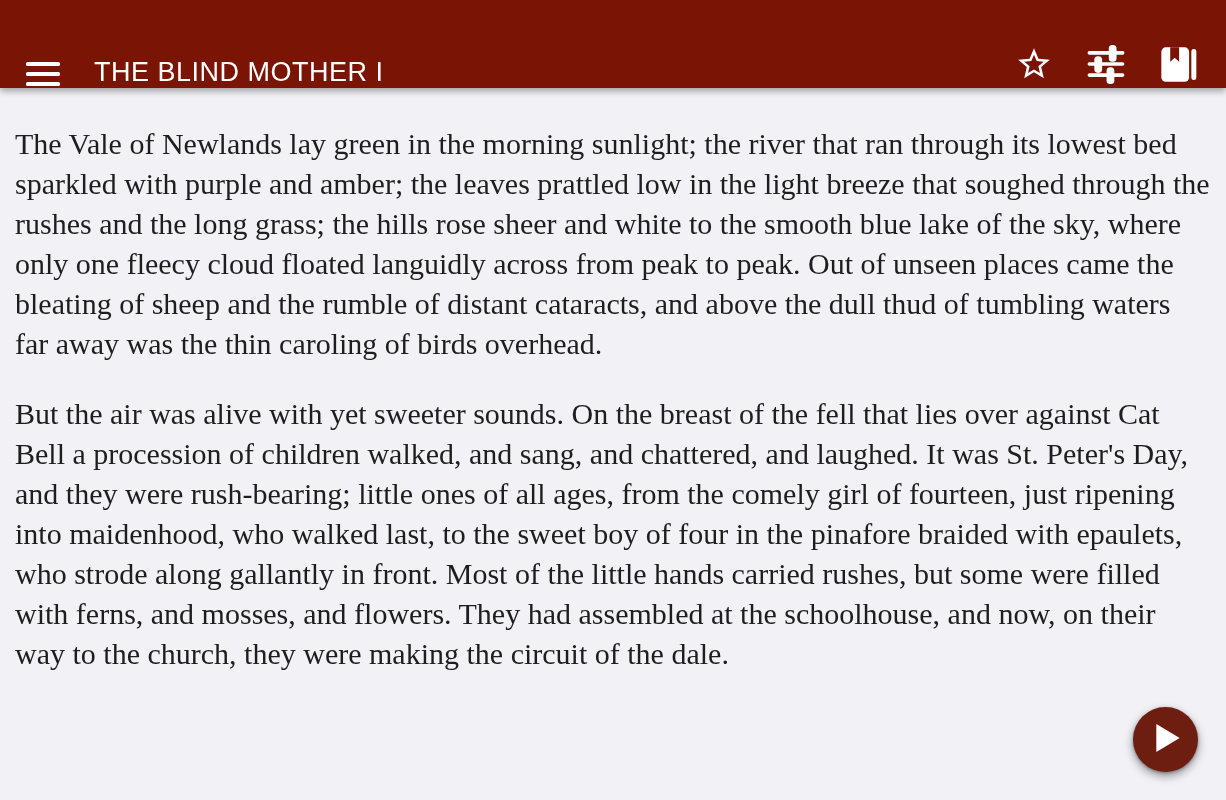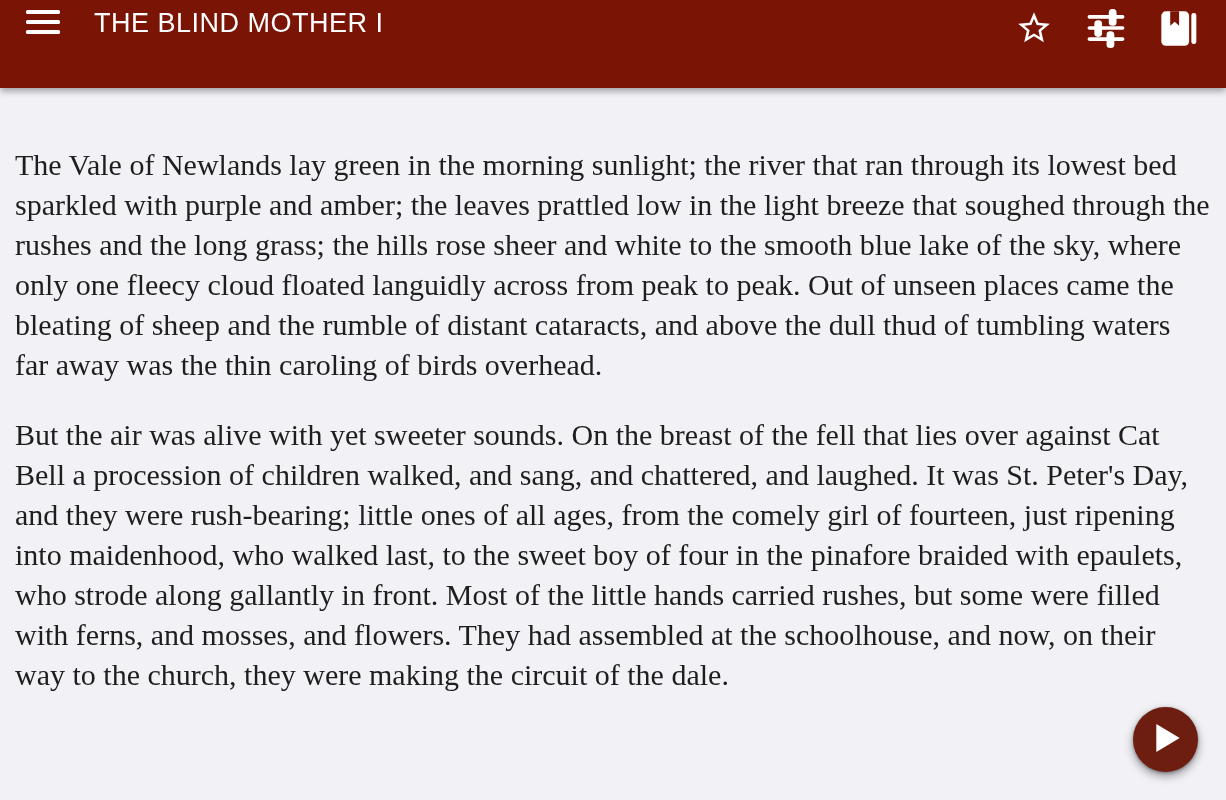--- a/index.html
+++ b/index.html
@@ -7,23 +7,23 @@
     padding: 0;
     width: 1226px;
     height: 800px;
     overflow: hidden;
     background: #f1f1f6;
     font-family: "Liberation Sans", sans-serif;
   }
   .app-bar {
     position: relative;
     display: flex;
-    align-items: flex-start;
+    align-items: flex-end;
     height: 88px;
-    padding: 8px 26px;
+    padding: 0 26px;
     box-sizing: border-box;
     background: #7a1506;
     box-shadow: 0 3px 7px rgba(0,0,0,0.35);
     z-index: 10;
   }
   .menu-btn {
     width: 34px;
     height: 28px;
     display: flex;
     flex-direction: column;
@@ -53,21 +53,20 @@
     display: flex;
     align-items: center;
     justify-content: center;
     cursor: pointer;
     margin-left: 28px;
   }
   .content {
     padding: 36px 15px 0 15px;
     box-sizing: border-box;
     width: 1226px;
-    margin-top: 21px;
   }
   .content p {
     margin: 0 0 30px 0;
     font-family: "Liberation Serif", serif;
     font-size: 30px;
     line-height: 40px;
     color: #1e1e1e;
     text-align: left;
   }
   .fab {

